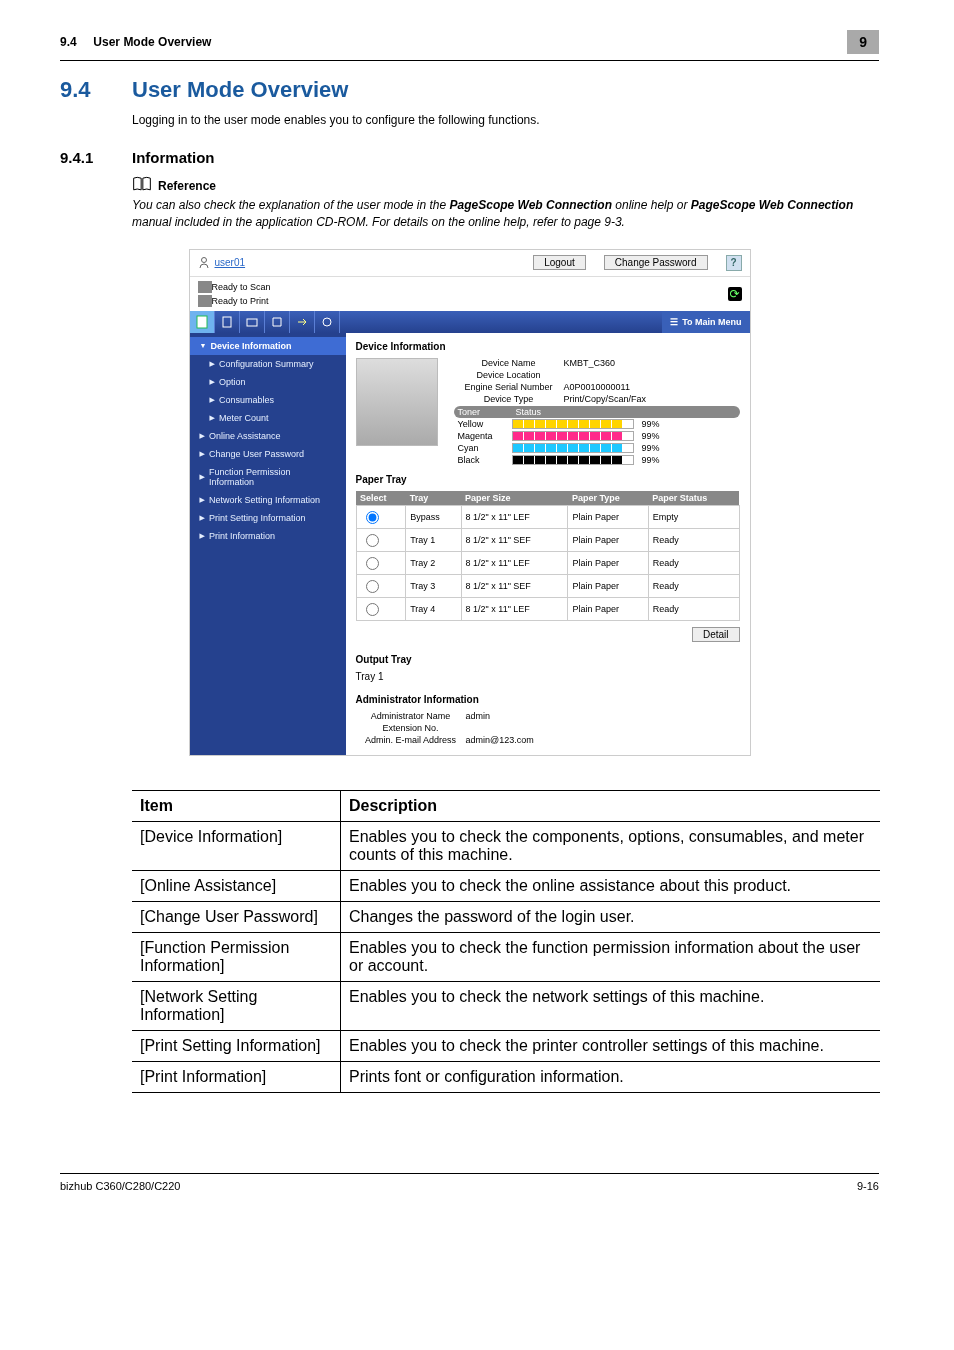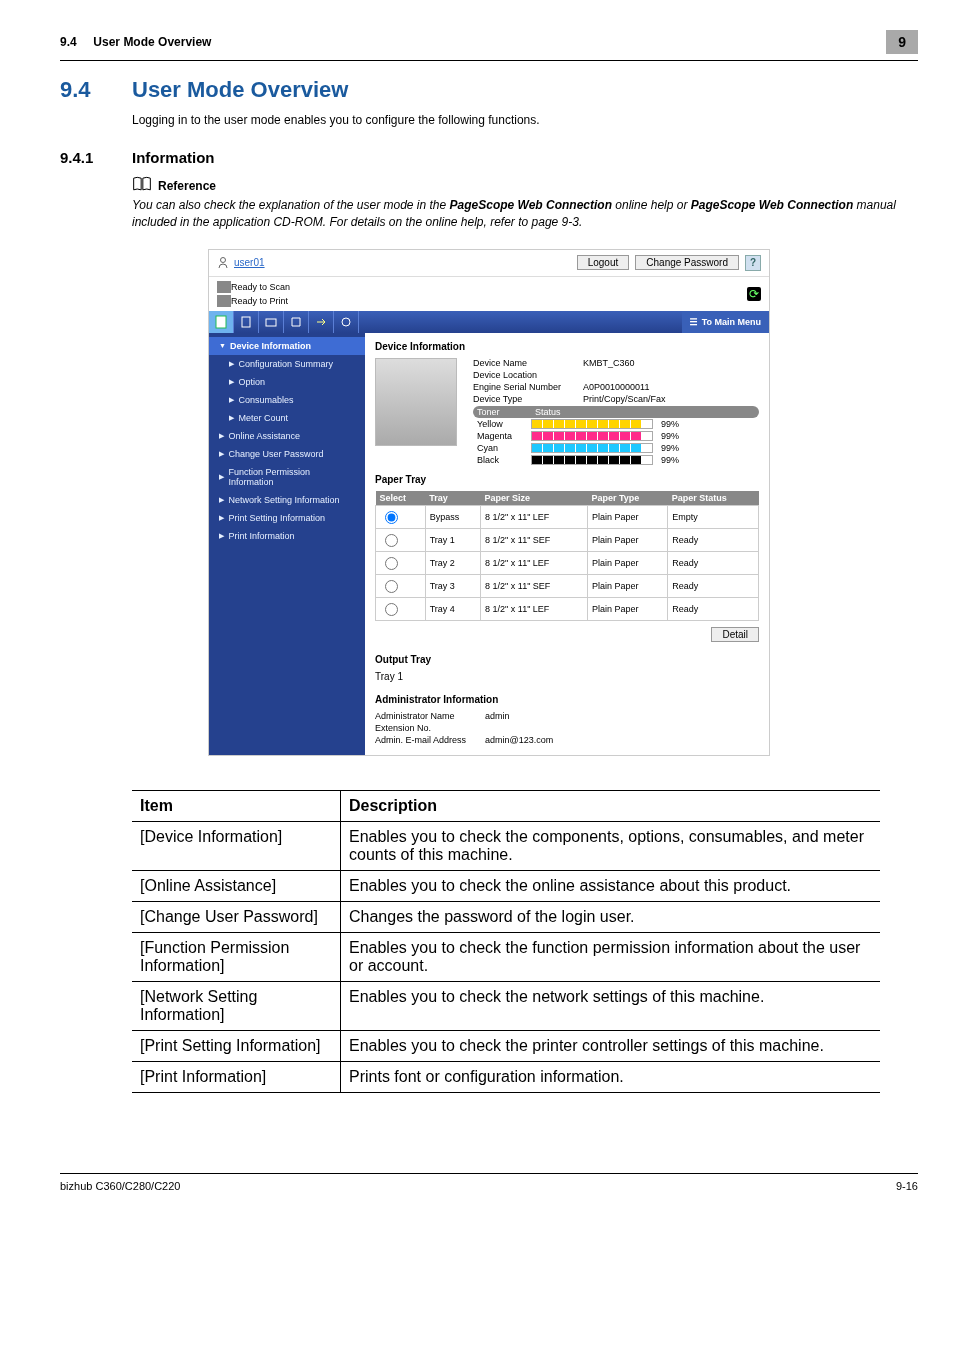--- a/index.html
+++ b/index.html
@@ -1,16 +1,16 @@
 <!DOCTYPE html>
 <html><head>
 <meta charset="utf-8">
 <style>
 body { margin:0; background:#fff; font-family:Arial,Helvetica,sans-serif; font-size:12px; color:#000; width:954px; }
-.page { padding:30px 36px 40px 60px; }
+.page { padding:30px 75px 40px 60px; }
 .header-bar { display:flex; justify-content:space-between; align-items:center; font-size:12px; font-weight:bold; margin-bottom:6px; }
 .header-bar .right-box { background:#a9a9a9; padding:4px 12px; font-size:14px; }
 .hr-top { border:0; border-top:1px solid #000; margin:0 0 16px 0; }
 .h1-row { display:flex; align-items:baseline; margin-bottom:10px; }
 .h1-num { font-size:22px; font-weight:bold; color:#1a5a9e; width:72px; }
 .h1-title { font-size:22px; font-weight:bold; color:#1a5a9e; }
 .body-text { margin-left:72px; margin-bottom:22px; }
 .h2-row { display:flex; align-items:baseline; margin-bottom:10px; }
 .h2-num { font-size:15px; font-weight:bold; width:72px; }
 .h2-title { font-size:15px; font-weight:bold; }
@@ -18,21 +18,21 @@
 .ref-head { display:flex; align-items:center; gap:6px; font-weight:bold; margin-bottom:2px; }
 .ref-head svg { width:20px; height:16px; }
 .ref-text { font-style:italic; line-height:1.4; }
 .ref-text .em { font-weight:bold; font-style:italic; }
 
 .screenshot { margin:0 auto 34px auto; width:560px; border:1px solid #ccc; font-size:10px; }
 .ss-top { display:flex; align-items:center; justify-content:space-between; padding:5px 8px; border-bottom:1px solid #ddd; }
 .ss-top-left { display:flex; align-items:center; gap:5px; }
 .ss-user-icon { width:12px; height:12px; }
 .ss-user-name { color:#2a68c8; text-decoration:underline; }
-.ss-top-right { display:flex; align-items:center; gap:6px; }
+.ss-top-right { display:flex; align-items:center; gap:18px; }
 .ss-btn { background:#eee; border:1px solid #999; padding:1px 10px; font-size:10px; }
 .ss-help { background:#d0e0f0; border:1px solid #8aa; width:14px; height:14px; display:flex; align-items:center; justify-content:center; font-weight:bold; color:#366; }
 .ss-status-row { display:flex; align-items:center; justify-content:space-between; padding:4px 8px; }
 .ss-status-left { display:flex; flex-direction:column; gap:2px; }
 .ss-status-item { display:flex; align-items:center; font-size:9px; }
 .ss-status-item .ic { width:14px; height:12px; background:#888; display:inline-block; }
 .ss-refresh { width:14px; height:14px; background:#000; color:#6f6; display:flex; align-items:center; justify-content:center; font-size:12px; border-radius:2px; }
 .ss-tabbar { display:flex; background:linear-gradient(#3a5fb8,#25418e); color:#fff; align-items:center; justify-content:space-between; padding:0; height:22px; }
 .ss-tabicons { display:flex; }
 .ss-tabicon { width:24px; height:22px; border-right:1px solid #5b7fd5; display:flex; align-items:center; justify-content:center; }
@@ -45,21 +45,21 @@
 .ss-side-item.header { background:#3e6cd4; font-weight:bold; }
 .ss-side-item.sub { padding-left:20px; color:#e6efff; }
 .ss-side-item.link { color:#e6efff; }
 .ss-side-item .tri { font-size:7px; }
 .ss-content { flex:1; background:#fff; padding:8px 10px; }
 .ss-content h4 { margin:0 0 6px 0; font-size:10px; font-weight:bold; }
 .ss-devtop { display:flex; gap:16px; margin-bottom:8px; }
 .ss-devimg { width:80px; height:86px; background:linear-gradient(#ddd,#aaa); border:1px solid #bbb; }
 .ss-devmeta { flex:1; }
 .ss-kv { display:flex; font-size:9px; margin-bottom:2px; }
-.ss-kv .k { width:110px; }
+.ss-kv .k { width:110px;text-align:center; }
 .ss-tonerhead { display:flex; background:#888; color:#fff; font-size:9px;border-radius:6px; }
 .ss-tonerhead .c1 { width:50px; padding:1px 4px; }
 .ss-tonerhead .c2 { flex:1; padding:1px 4px; }
 .ss-toner-row { display:flex; align-items:center; font-size:9px; padding:1px 0; }
 .ss-toner-row .c1 { width:50px; padding:0 4px; }
 .ss-toner-row .bar { width:120px; height:8px; border:1px solid #aaa; display:flex; }
 .ss-toner-row .bar span { display:block; height:100%; width:10px; }
 .ss-toner-row.y .bar span { background:#ffd400; border-right:1px solid #fff; }
 .ss-toner-row.m .bar span { background:#ff2a8a; border-right:1px solid #fff; }
 .ss-toner-row.c .bar span { background:#1ec8ff; border-right:1px solid #fff; }

